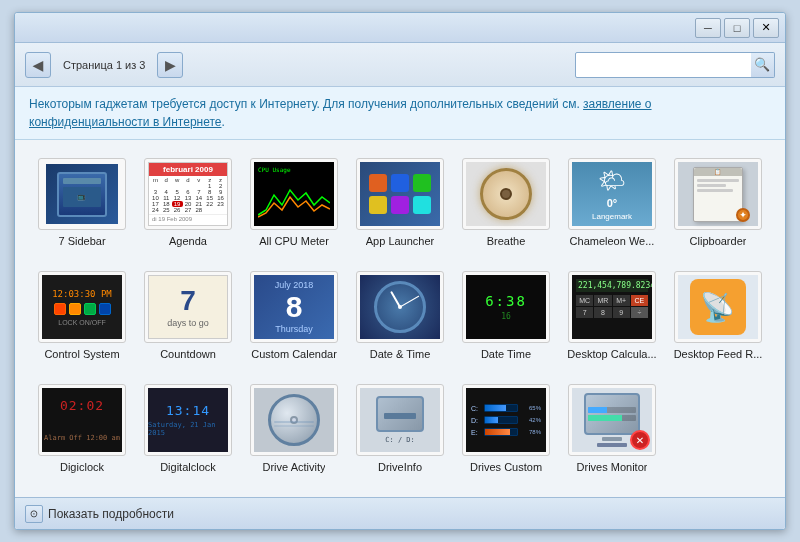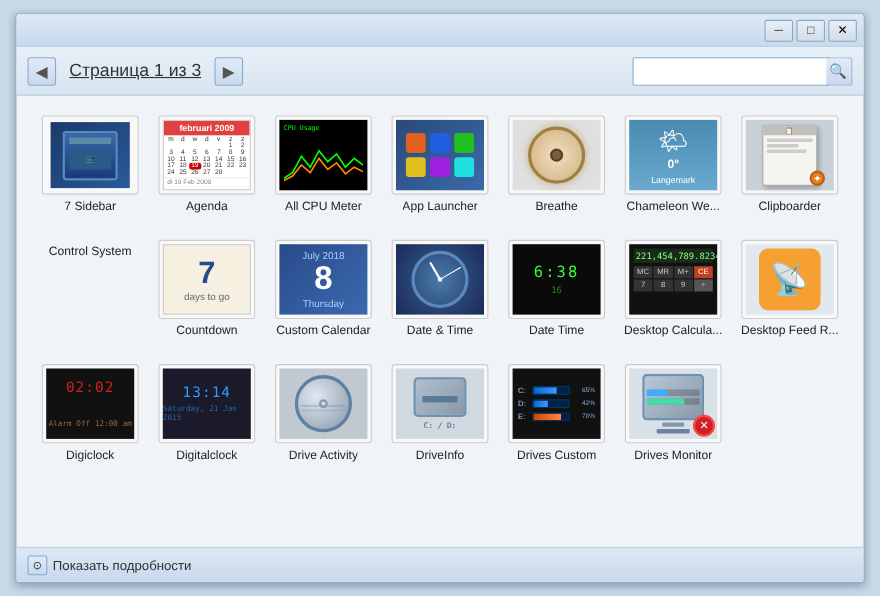--- a/index.html
+++ b/index.html
@@ -63,24 +63,23 @@
       border: 1px solid #88aacc;
       border-radius: 3px;
       cursor: pointer;
       display: flex;
       align-items: center;
       justify-content: center;
       font-size: 14px;
       color: #555;
     }
     .page-label {
-      font-size: 16px;
+      font-size: 11px;
       color: #333;
       margin: 0 4px;
-      text-decoration: underline;
     }
     .spacer { flex: 1; }
     .search-box {
       width: 180px;
       height: 26px;
       border: 1px solid #88aacc;
       border-radius: 2px;
       background: white;
       padding: 0 24px 0 6px;
       font-size: 12px;
@@ -209,20 +208,23 @@
     <div class="nav-btn">▶</div>
     <div class="spacer"></div>
     <div class="search-wrapper">
       <input class="search-box" type="text" placeholder="" style="">
       <div class="search-icon-btn">
         <span>🔍</span>
       </div>
     </div>
   </div>
 
+  <div class="info-bar">
+    <span>Некоторым гаджетам требуется доступ к Интернету. Для получения дополнительных сведений см. <a>заявление о конфиденциальности в Интернете</a>.</span>
+  </div>
 
   <div class="gadgets-area">
     <div class="gadgets-grid">
 
       <div class="gadget-item">
         <div class="gadget-thumb">
           <div style="width:72px;height:60px;background:linear-gradient(135deg,#1a3a6a,#2a5a9a);display:flex;align-items:center;justify-content:center;">
             <div style="width:50px;height:45px;background:linear-gradient(to bottom,#3a6aaa,#1a3a7a);border:2px solid #5a8abb;border-radius:3px;display:flex;flex-direction:column;align-items:center;justify-content:flex-start;padding-top:4px;gap:3px;">
               <div style="width:38px;height:6px;background:#5a8aaa;border-radius:1px;"></div>
               <div style="width:38px;height:20px;background:#2a5a8a;border-radius:1px;display:flex;align-items:center;justify-content:center;">
@@ -314,20 +316,32 @@
                 <div style="height:3px;background:#ccc;border-radius:1px;width:85%;"></div>
               </div>
             </div>
             <div style="width:14px;height:14px;background:#e08020;border-radius:50%;position:absolute;bottom:4px;right:8px;border:2px solid #c06010;display:flex;align-items:center;justify-content:center;color:white;font-size:9px;">✦</div>
           </div>
         </div>
         <span class="gadget-label">Clipboarder</span>
       </div>
 
       <div class="gadget-item">
+        <div class="gadget-thumb">
+          <div style="width:80px;height:64px;background:#1a1a1a;display:flex;flex-direction:column;align-items:center;justify-content:center;gap:4px;">
+            <div style="color:#ff8800;font-size:9px;font-family:monospace;">12:03:30 PM</div>
+            <div style="display:flex;gap:3px;">
+              <div style="width:12px;height:12px;background:#ff4400;border-radius:2px;border:1px solid #ff6600;"></div>
+              <div style="width:12px;height:12px;background:#ff8800;border-radius:2px;border:1px solid #ffaa00;"></div>
+              <div style="width:12px;height:12px;background:#00aa44;border-radius:2px;border:1px solid #00cc55;"></div>
+              <div style="width:12px;height:12px;background:#0044aa;border-radius:2px;border:1px solid #0066cc;"></div>
+            </div>
+            <div style="color:#888;font-size:7px;">LOCK ON/OFF</div>
+          </div>
+        </div>
         <span class="gadget-label">Control System</span>
       </div>
 
       <div class="gadget-item">
         <div class="gadget-thumb">
           <div style="width:80px;height:64px;background:#f5f0e0;border:1px solid #ccc;display:flex;flex-direction:column;align-items:center;justify-content:center;gap:3px;">
             <div style="font-size:28px;font-weight:bold;color:#2a4a8a;line-height:1;">7</div>
             <div style="font-size:9px;color:#666;">days to go</div>
           </div>
         </div>

